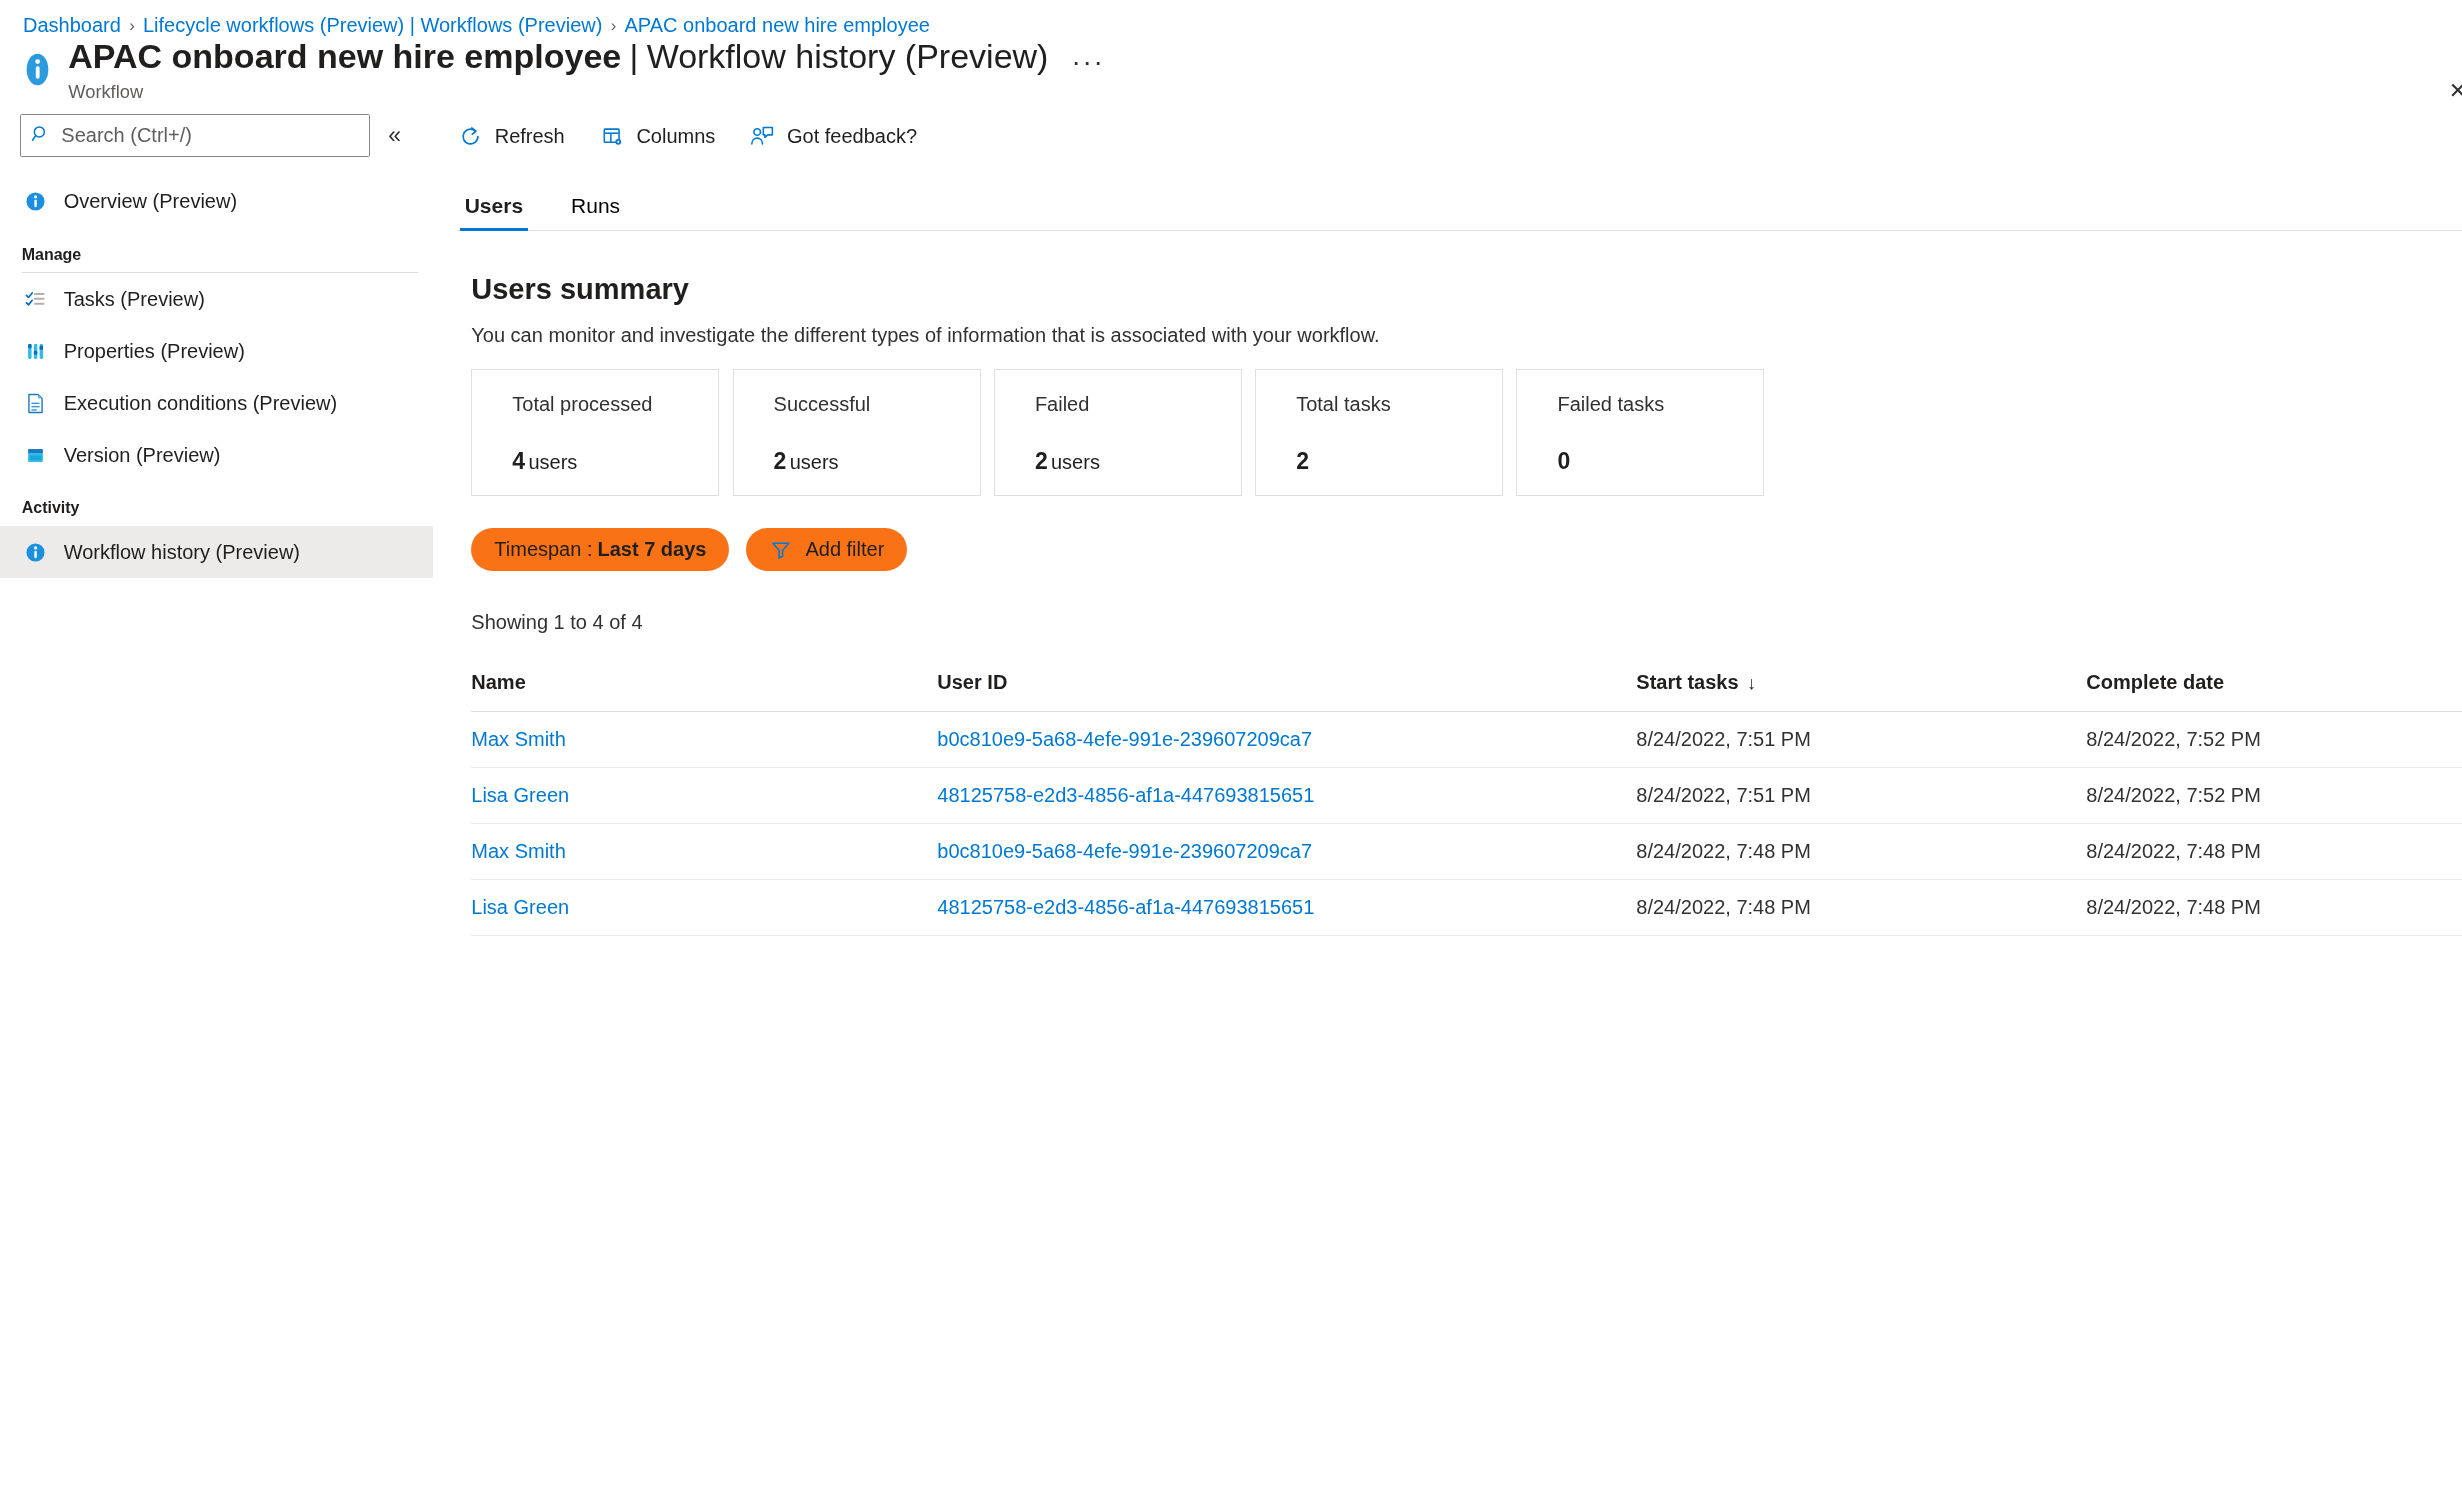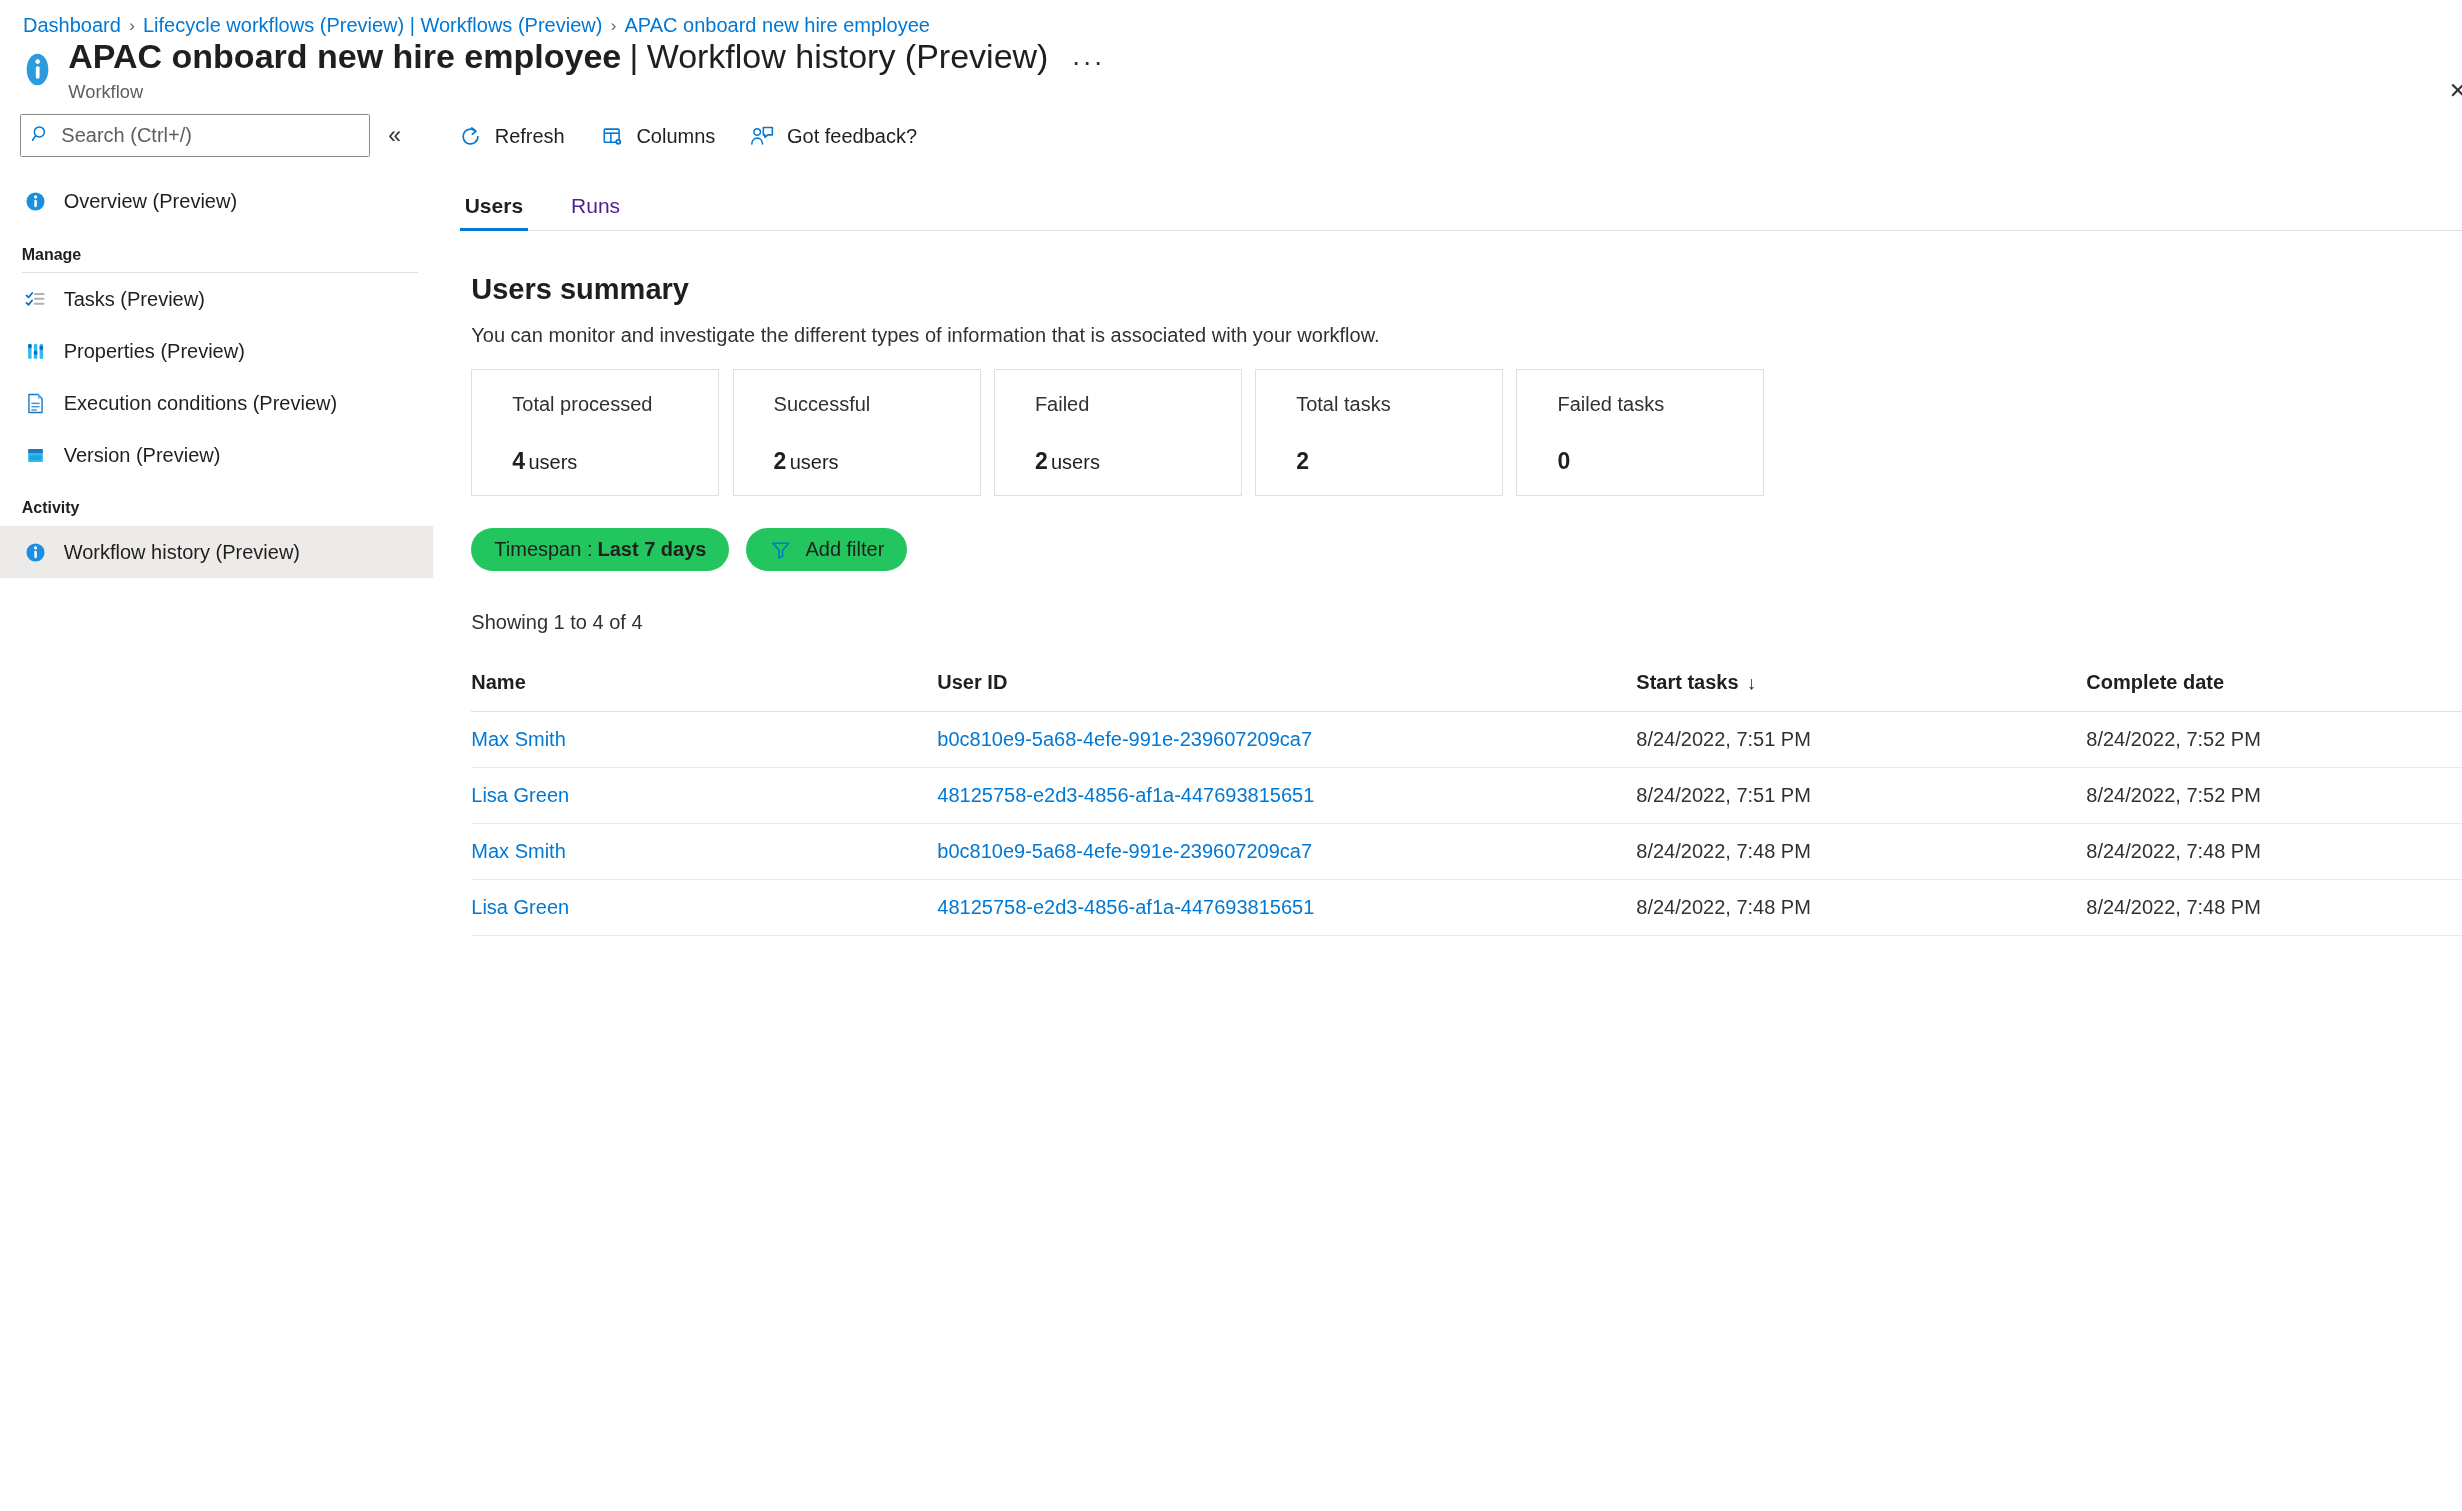--- a/index.html
+++ b/index.html
@@ -149,21 +149,21 @@
     margin-top: 35px;
     border-bottom: 0.8px solid #e1dfdd;
     display: flex;
     padding-left: 1.7px;
     margin-right: 25px;
   }
   .tab {
     font-size: 21px;
     padding: 0 5px 11.7px 5px;
     margin-right: 38px;
-    color: #4c1d95;
+    color: #000000;
     cursor: pointer;
     position: relative;
   }
   .tab.active { font-weight: 600; color: #201f1e; }
   .tab.active::after {
     content: ""; position: absolute;
     left: 0; right: 0; bottom: -0.8px;
     height: 3.3px; background: #0078d4;
   }
 
@@ -193,21 +193,21 @@
     font-size: 20px; color: #201f1e;
   }
   .card-num { font-size: 23px; font-weight: 700; }
   .card-unit { font-weight: 400; margin-left: 3.3px; }
 
   .filters {
     display: flex; gap: 16.7px;
     margin: 32px 0 0 13.3px;
   }
   .chip {
-    background: #22c55e;
+    background: #f97316;
     border-radius: 21.7px;
     height: 43px;
     display: flex; align-items: center;
     padding: 0 23px;
     font-size: 20px; color: #201f1e;
     cursor: pointer;
   }
   .chip b { font-weight: 700; margin-left: 5px; }
   .chip .chip-ico {
     width: 23px; height: 23px;

